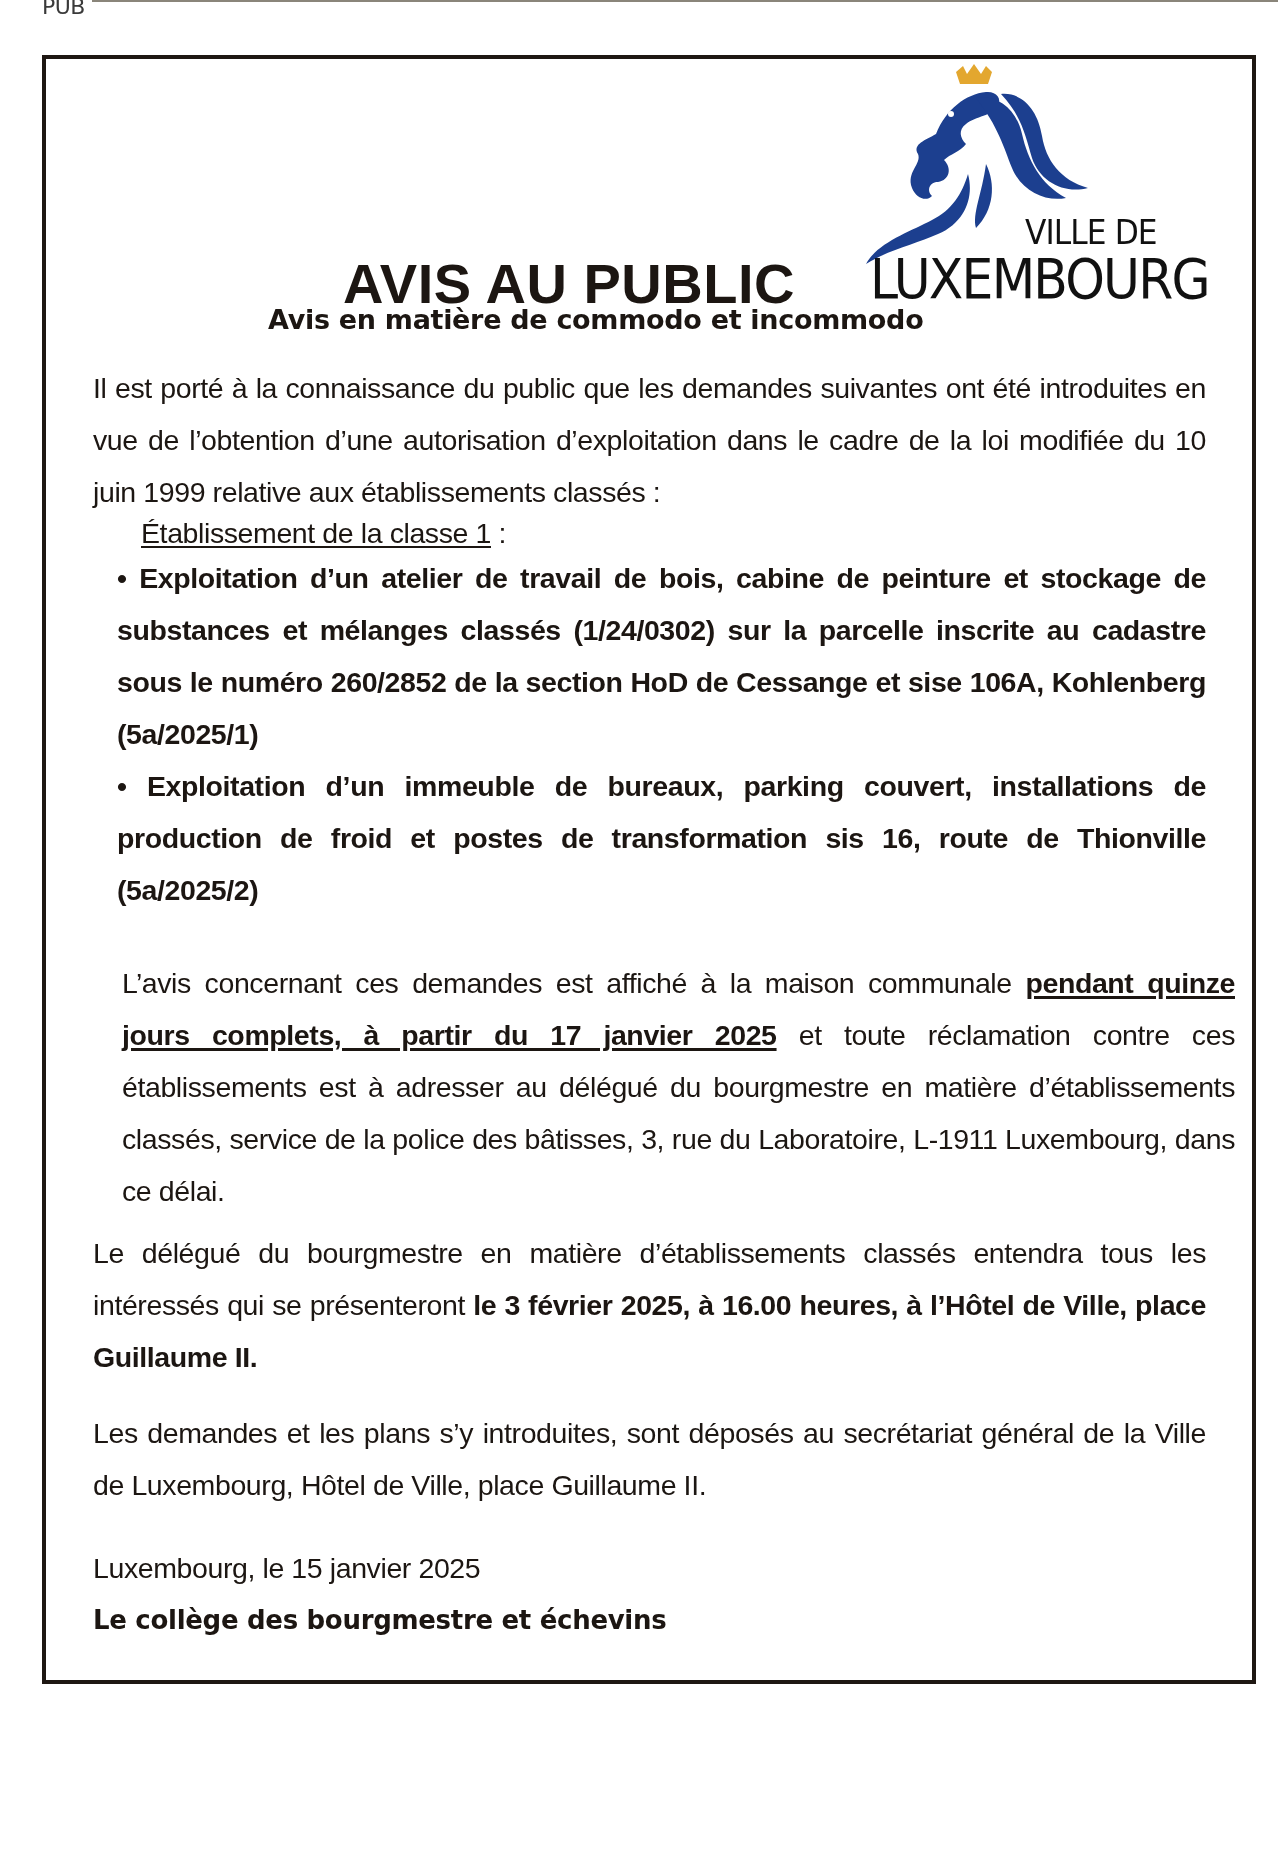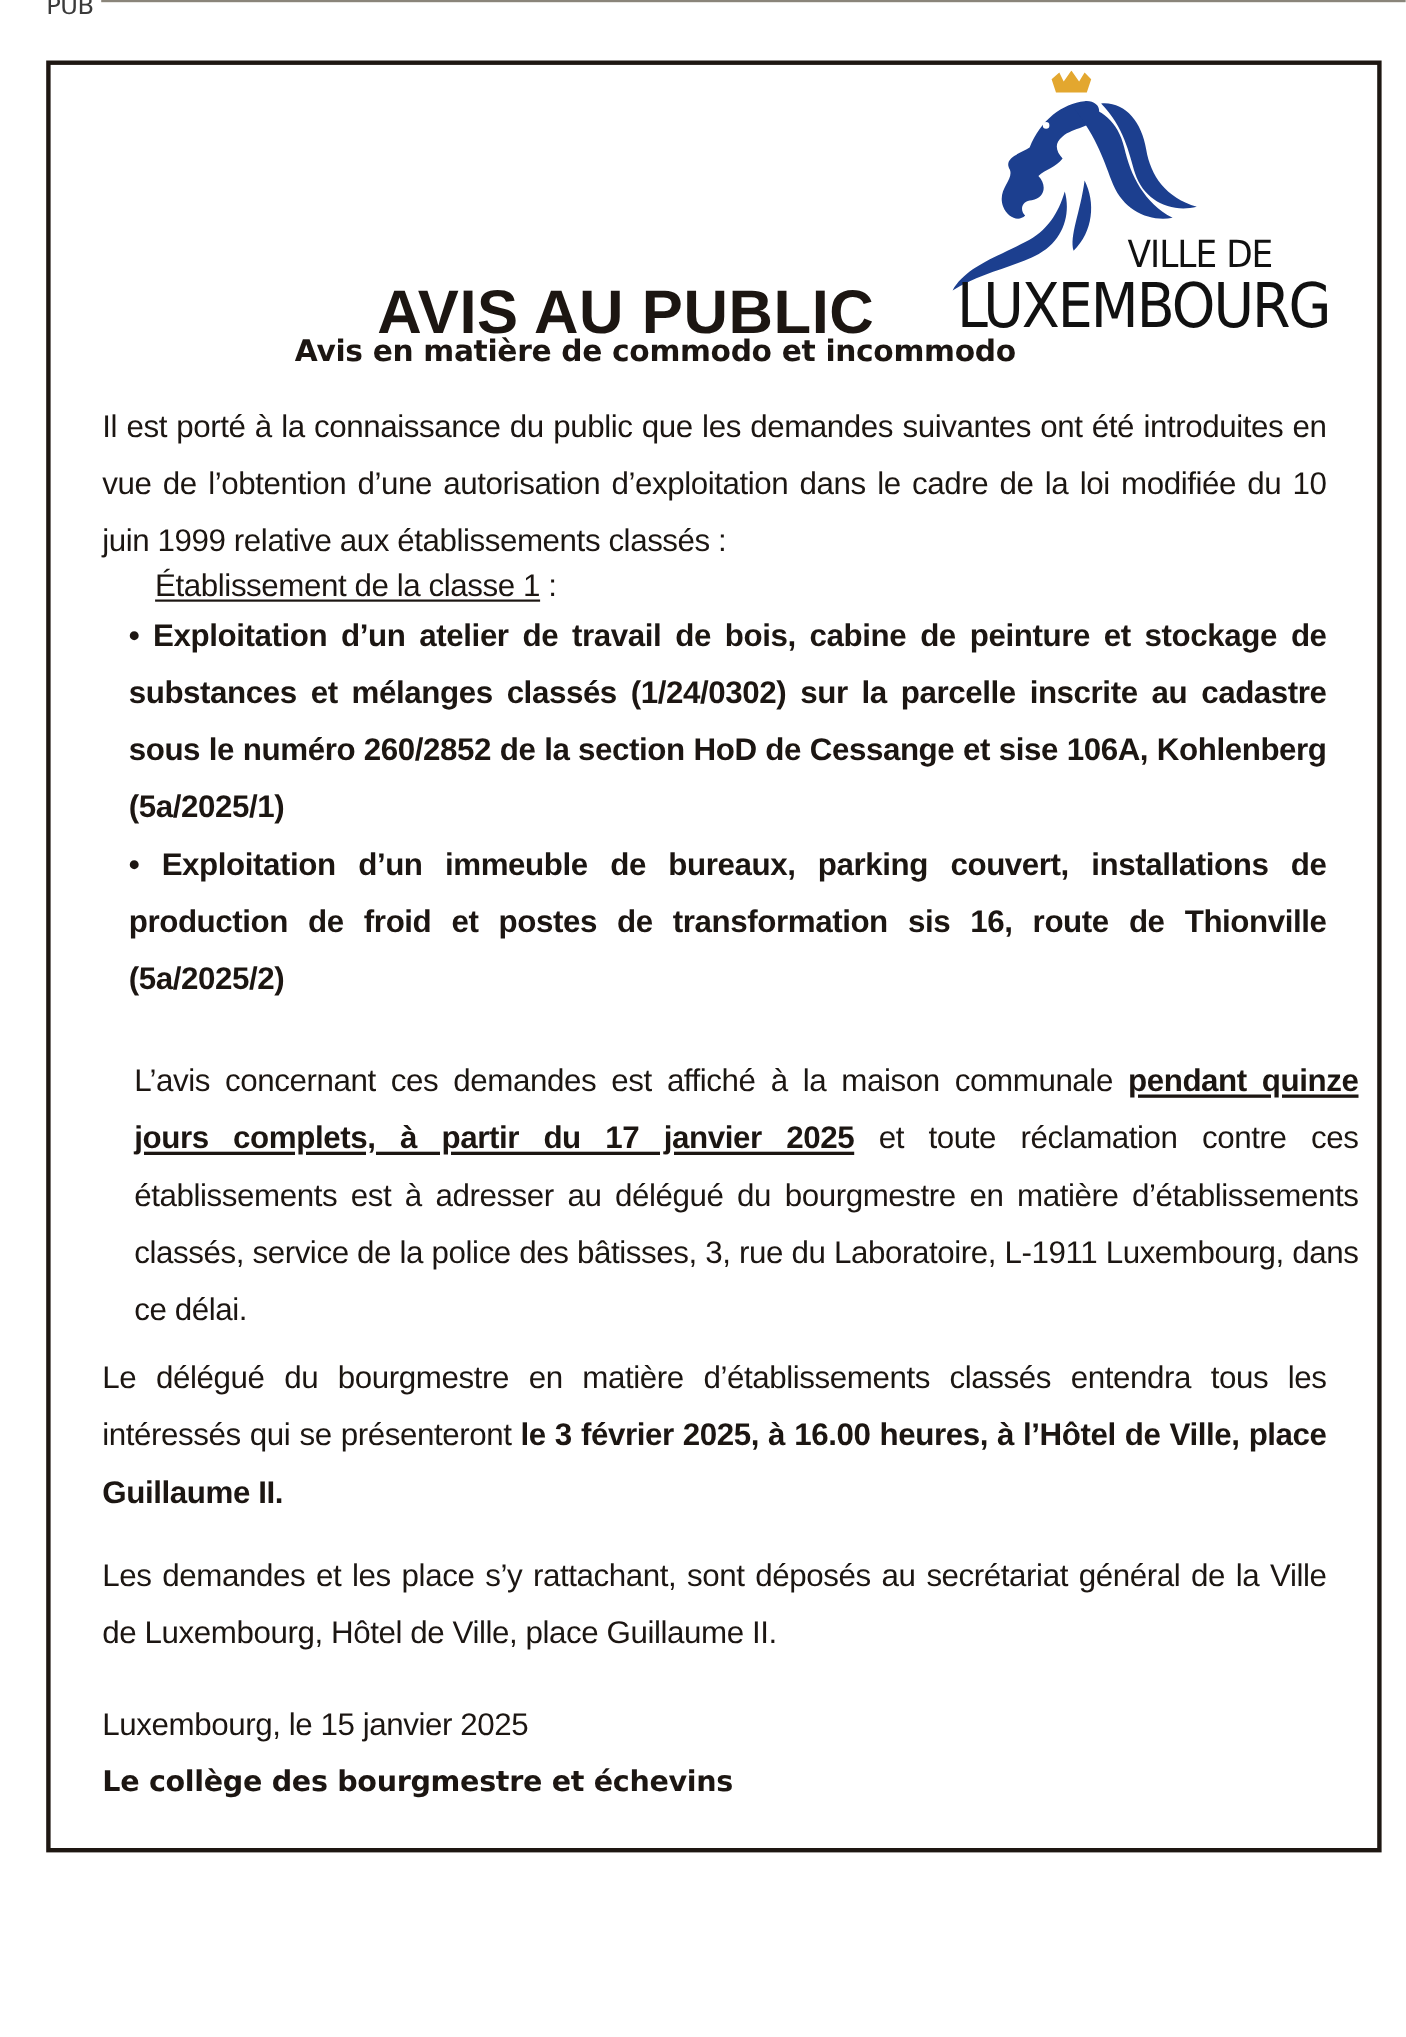--- a/index.html
+++ b/index.html
@@ -83,20 +83,20 @@
 
   <div class="body-text para2">
     <p class="last-line"><span>L’avis concernant ces demandes est affiché à la maison communale </span><span class="bu">pendant quinze jours complets, à partir du 17 janvier 2025</span><span> et toute réclamation contre ces établissements est à adresser au délégué du bourgmestre en matière d’établissements classés, service de la police des bâtisses, 3, rue du Laboratoire, L-1911 Luxembourg, dans ce délai.</span></p>
   </div>
 
   <div class="body-text para3">
     <p class="last-line"><span>Le délégué du bourgmestre en matière d’établissements classés entendra tous les intéressés qui se présenteront </span><span class="b">le 3 février 2025, à 16.00 heures, à l’Hôtel de Ville, place Guillaume II.</span></p>
   </div>
 
   <div class="body-text para4">
-    <p class="last-line">Les demandes et les place s’y rattachant, sont déposés au secrétariat général de la Ville de Luxembourg, Hôtel de Ville, place Guillaume II.</p>
+    <p class="last-line">Les demandes et les plans s’y introduites, sont déposés au secrétariat général de la Ville de Luxembourg, Hôtel de Ville, place Guillaume II.</p>
   </div>
 
   <div class="body-text sign">
     <p>Luxembourg, le 15 janvier 2025</p>
     <p class="b" style="font-family:'DejaVu Sans', sans-serif; font-size:26px; letter-spacing:-0.3px;">Le collège des bourgmestre et échevins</p>
   </div>
 </div>
 
 </body></html>

